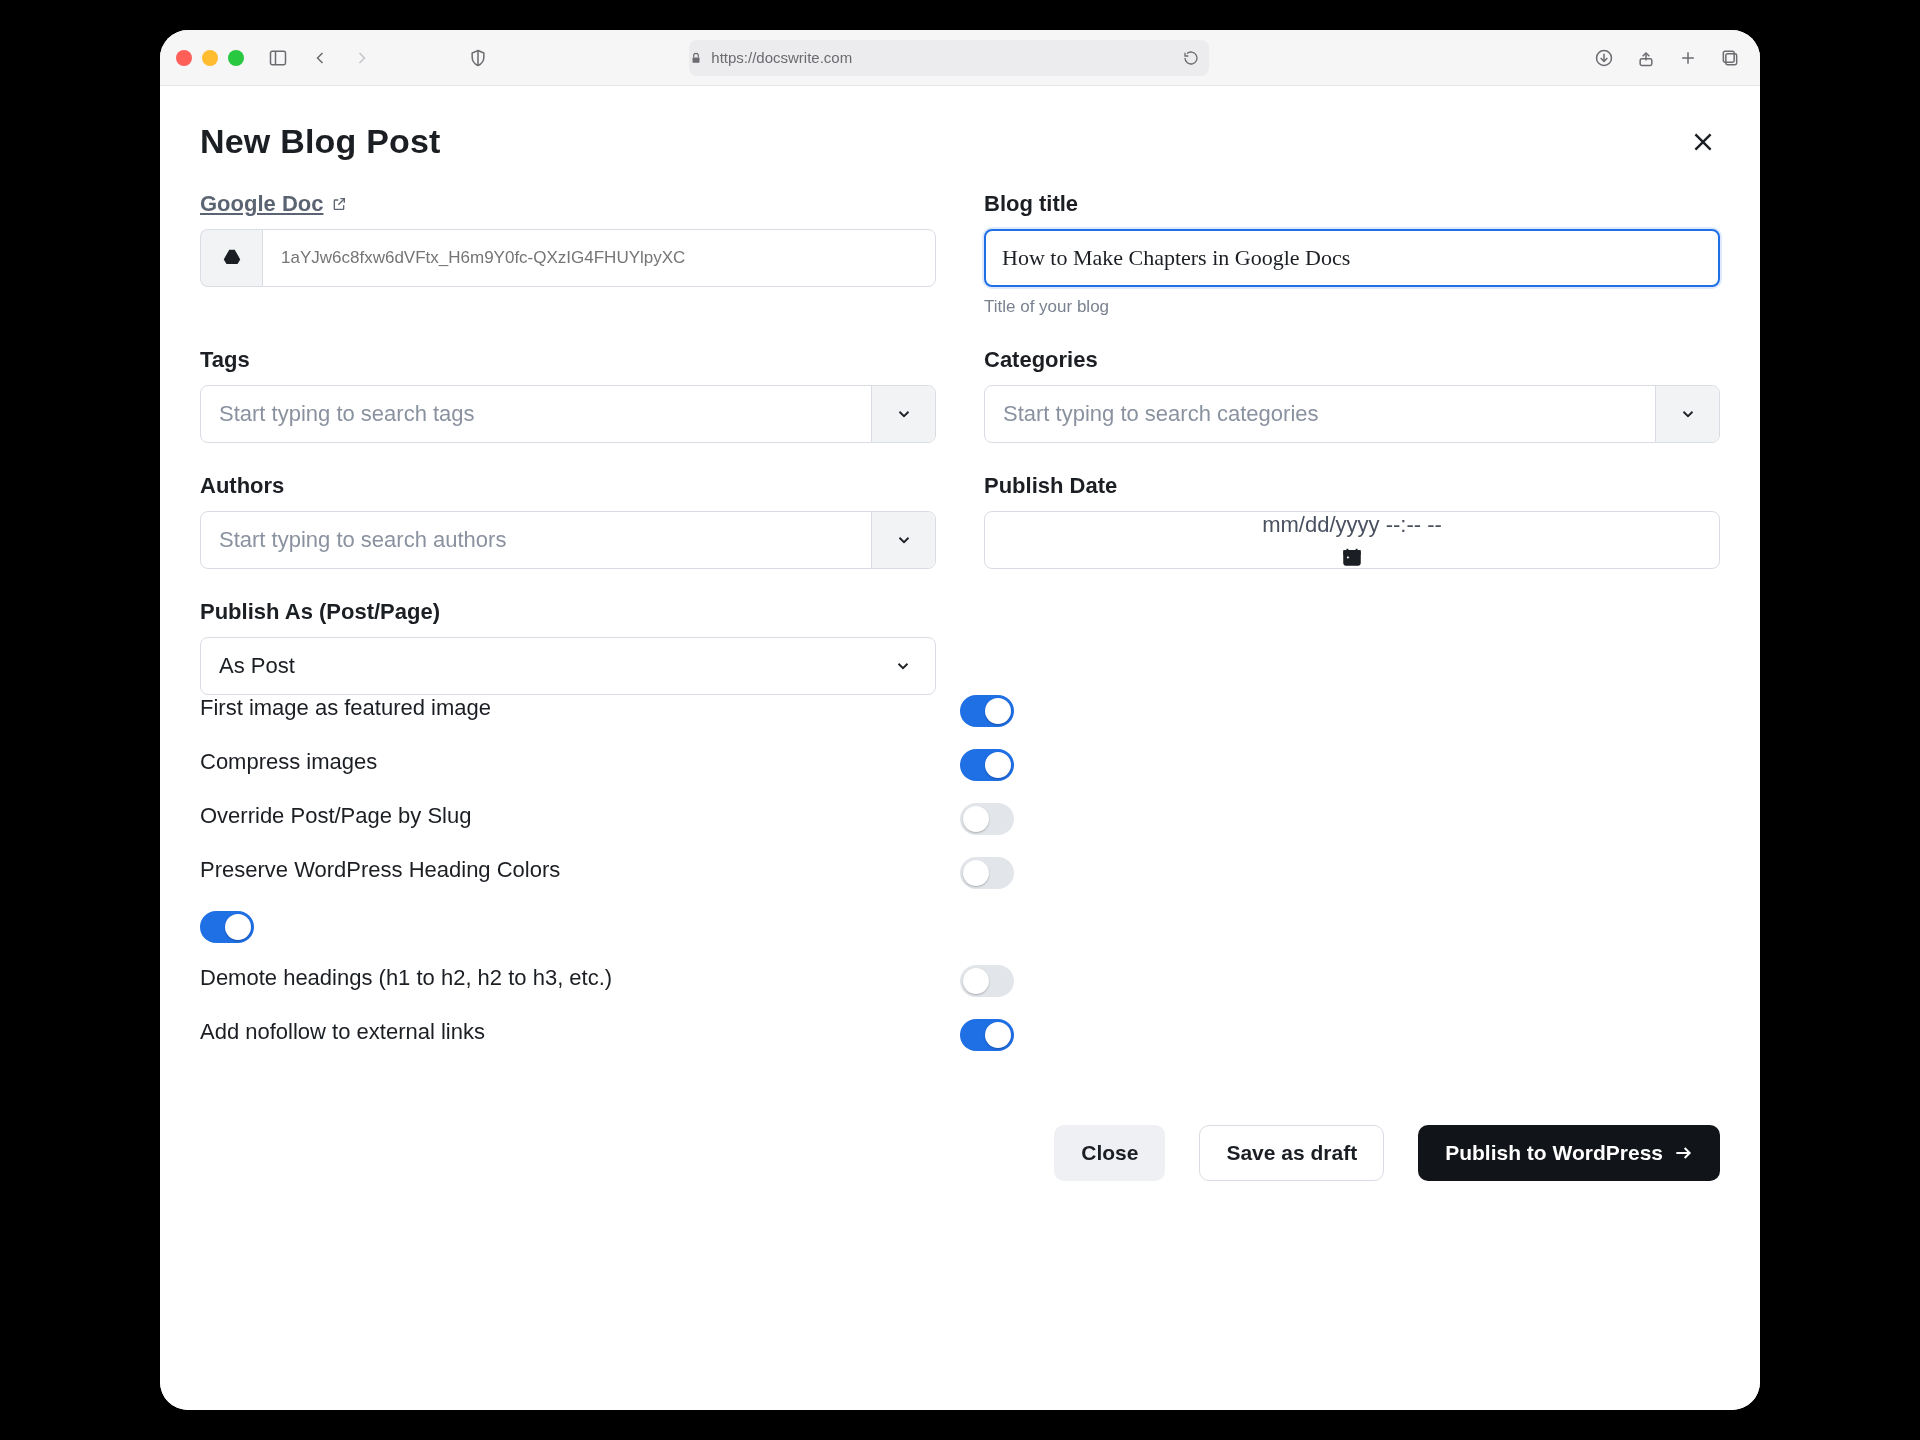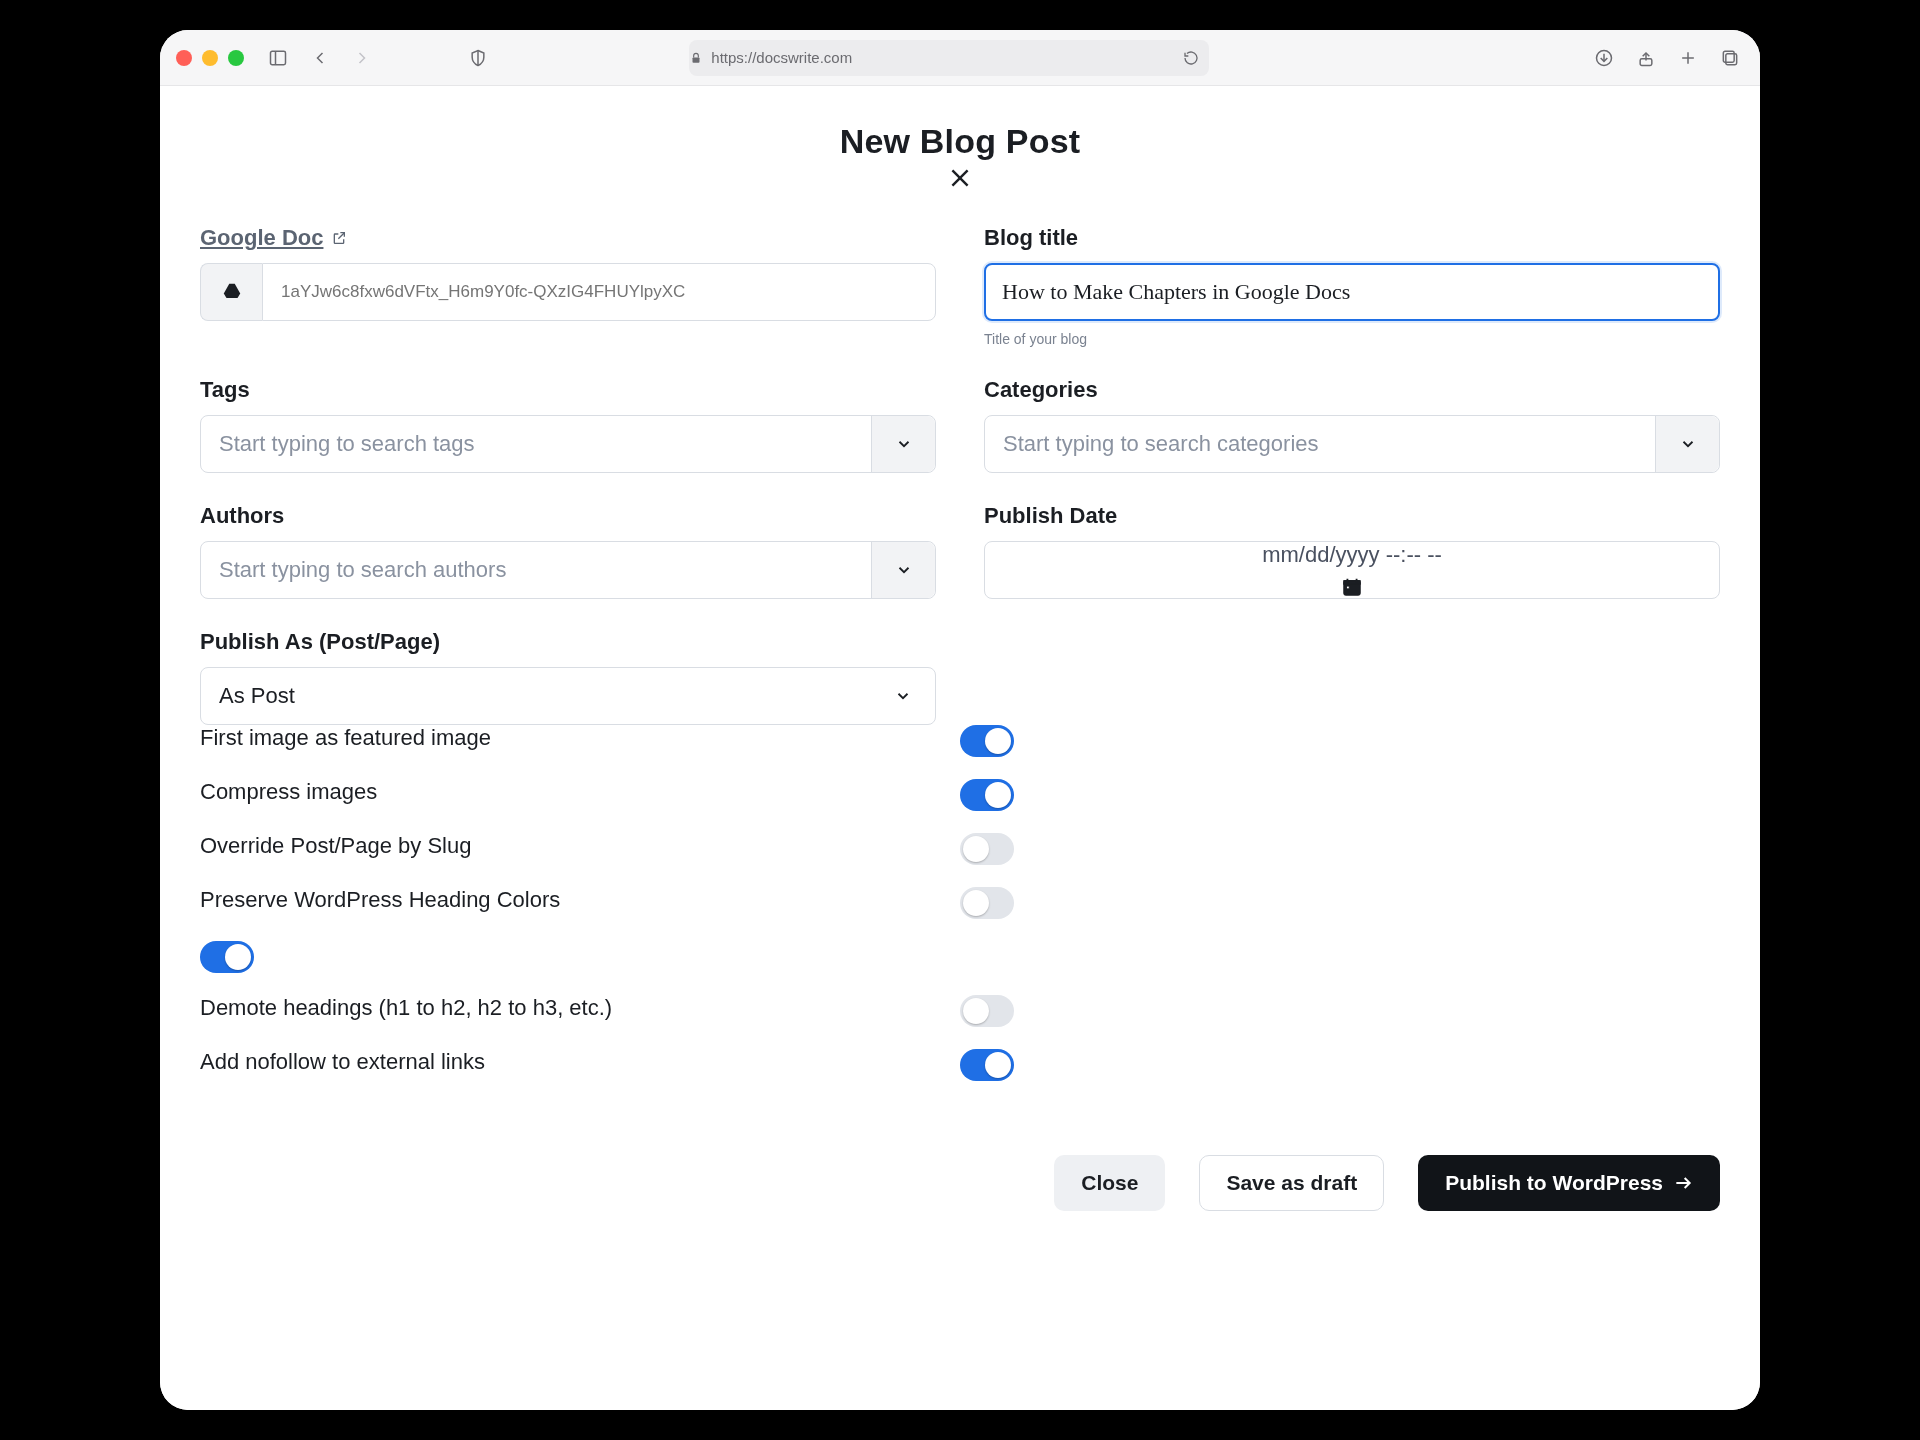--- a/index.html
+++ b/index.html
@@ -23,29 +23,29 @@
   .urlbar {
     flex:1; max-width:520px; height:36px; background:#ececee; border-radius:8px;
     display:flex; align-items:center; justify-content:center; gap:8px; color:#6b6b70; font-size:15px;
     margin:0 auto;
   }
   .urlbar .lock{width:14px;height:14px;}
   .tb-right{margin-left:auto; display:flex; gap:14px;}
   
   .content { flex:1; overflow:auto; position:relative; background:#fff; }
   .sheet { padding: 36px 40px 28px 40px; }
-  .sheet-head { display:flex; align-items:center; justify-content:space-between; margin-bottom:30px;flex-direction:column;}
+  .sheet-head { display:flex; align-items:center; justify-content:space-between; margin-bottom:30px;}
   .sheet-title { font-size:34px; font-weight:700; color:#1b1e23; letter-spacing:.2px;}
   .close-x { width:34px; height:34px; display:flex; align-items:center; justify-content:center; color:#1b1e23; cursor:pointer;}
   .close-x svg{width:26px;height:26px;stroke:currentColor;stroke-width:2.2;fill:none;}
   .grid { display:grid; grid-template-columns: 1fr 1fr; column-gap:48px; row-gap:30px; }
   .field-label { font-size:22px; font-weight:600; color:#1b1e23; margin-bottom:12px; display:flex; align-items:center; gap:8px;}
   .field-label a{ color:#5b6472; text-decoration:underline; font-weight:600;}
   .ext-icon{width:16px;height:16px;stroke:#5b6472;fill:none;stroke-width:2;}
-  .helper { color:#7a8290; font-size:14px; margin-top:10px; }
+  .helper { color:#7a8290; font-size:17px; margin-top:10px; }
   .input, .combo, .select {
     width:100%; height:58px; border:1px solid #d9dde3; border-radius:8px; background:#fff;
     display:flex; align-items:center; font-size:22px; color:#1b1e23;
   }
   .input input, .combo input { border:none; outline:none; width:100%; height:100%; padding:0 18px; font-size:22px; background:transparent; font-family:inherit;}
   .input.focused { border:2px solid #1f6fe5; box-shadow:0 0 0 2px rgba(31,111,229,.15); }
   .input.focused input{ padding:0 16px; }
   .gd-row{ display:flex; }
   .gd-prefix{ width:62px; height:58px; border:1px solid #d9dde3; border-right:none; border-radius:8px 0 0 8px; background:#f2f3f5; display:flex;align-items:center;justify-content:center;}
   .gd-input{ flex:1; height:58px; border:1px solid #d9dde3; border-radius:0 8px 8px 0;}

